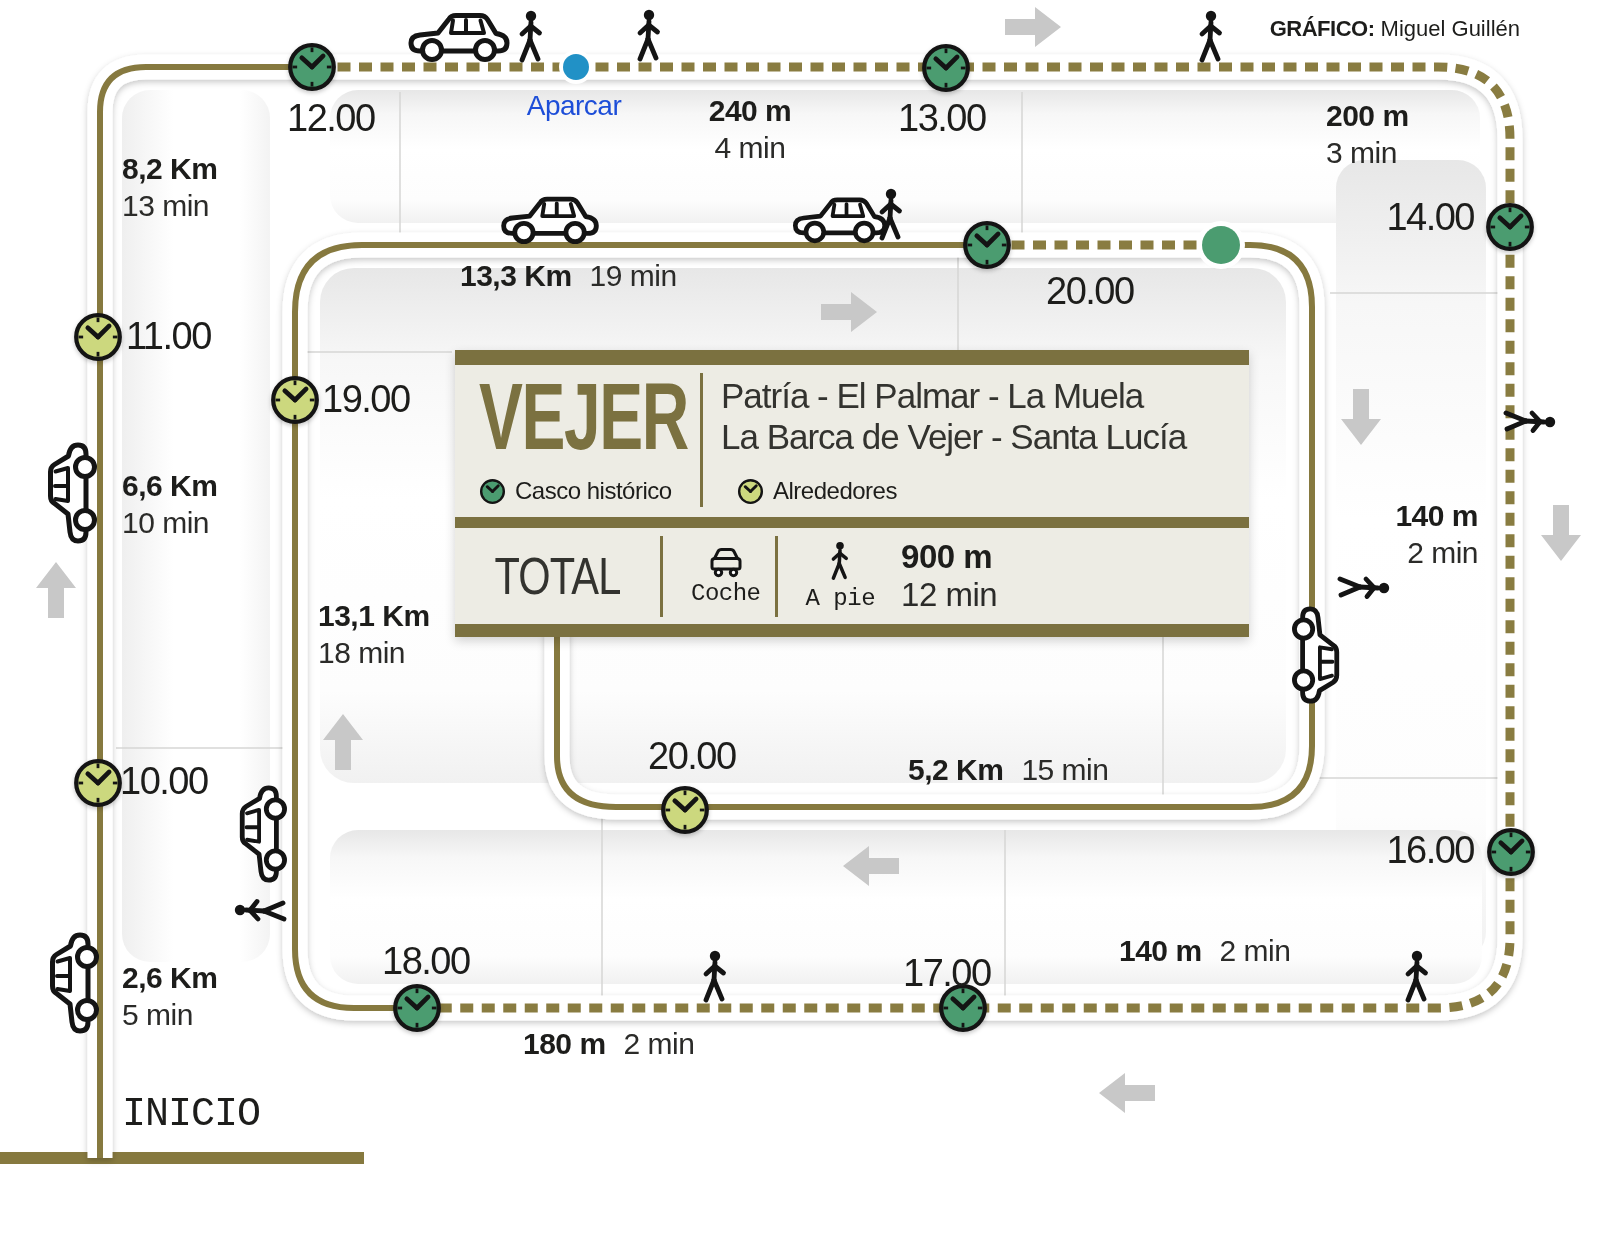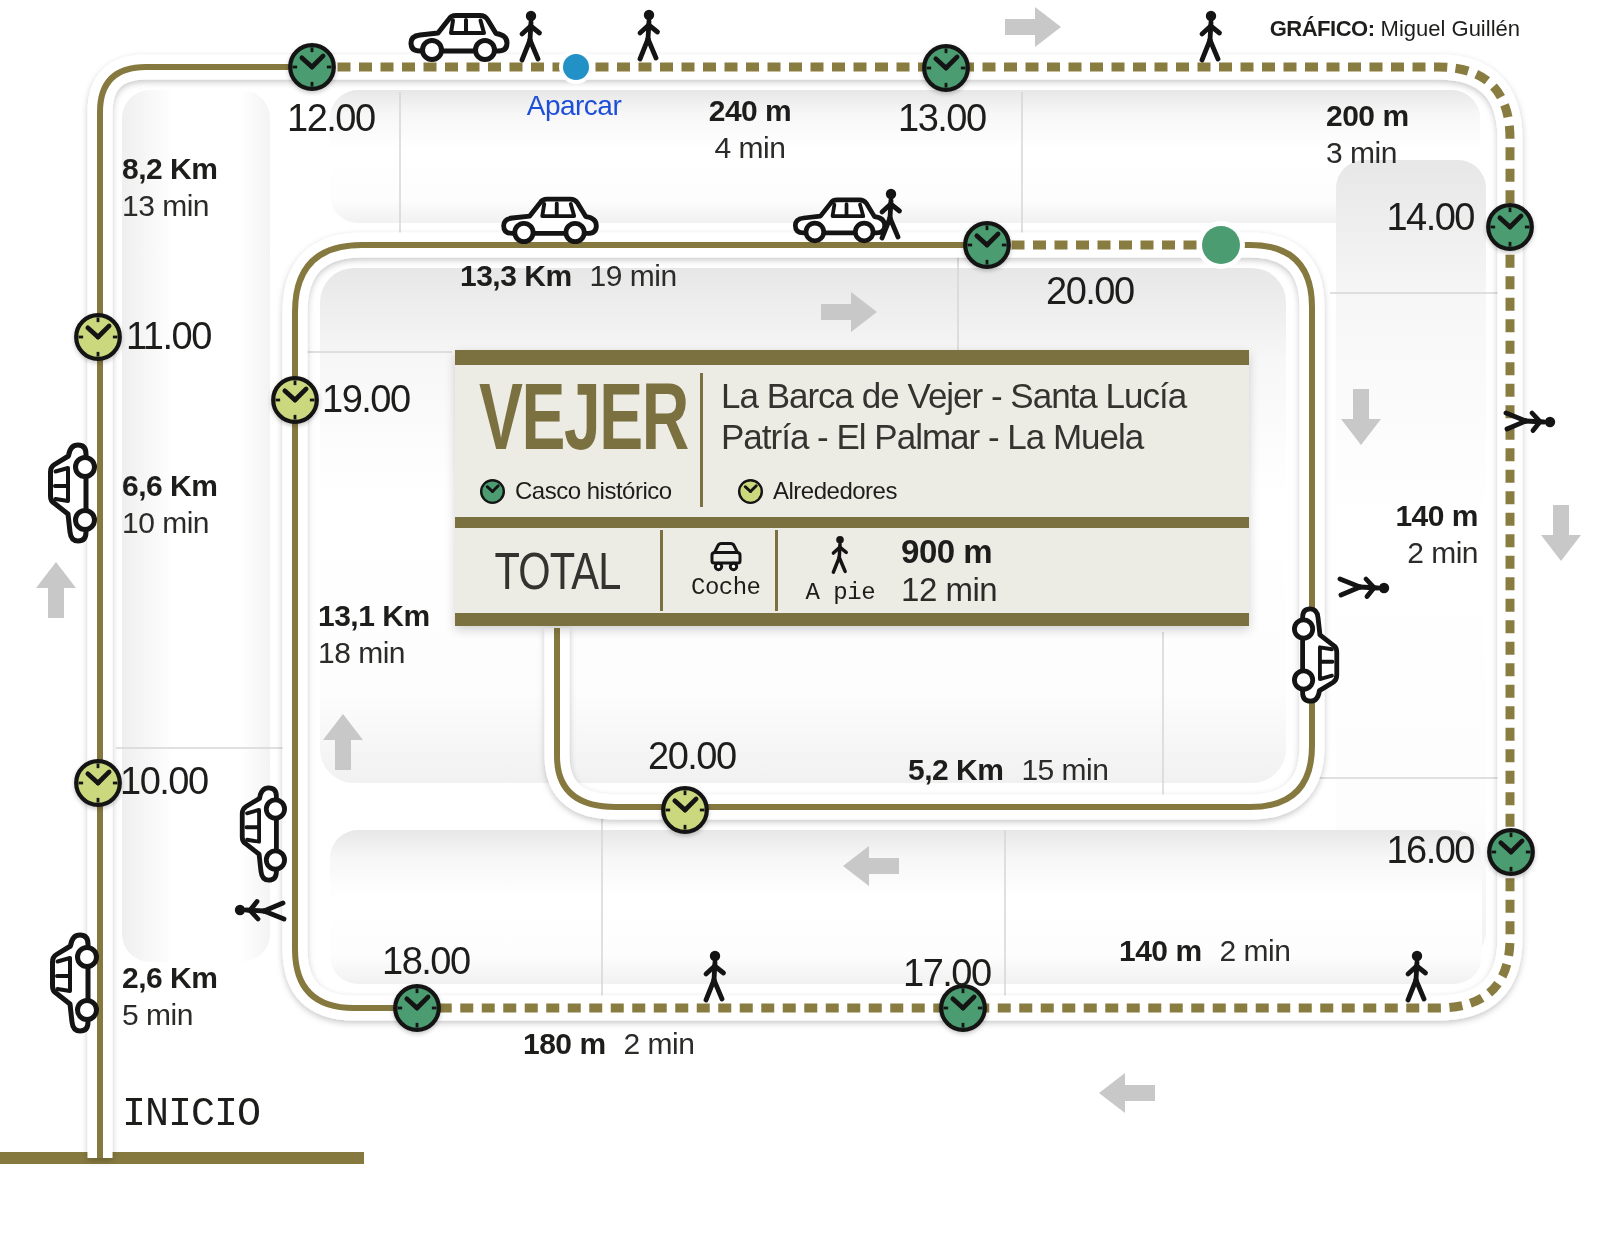--- a/index.html
+++ b/index.html
@@ -40,21 +40,21 @@
   .panel .head{height:152px;background:#edece4;display:flex;}
   .title-col{width:245px;padding:6px 0 0 24px;box-sizing:border-box;position:relative;}
   .vejer-title{font-size:94px;font-weight:700;color:#7b7140;transform:scaleX(0.70);transform-origin:left top;
                letter-spacing:-2px;line-height:0.98;white-space:nowrap;}
   .vdiv{width:3px;background:#7b7140;margin:8px 0 10px 0;}
   .route-col{flex:1;padding:10px 0 0 18px;position:relative;}
   .rline{font-size:35px;letter-spacing:-1px;color:#33332f;line-height:1.18;white-space:nowrap;}
   .legend{position:absolute;bottom:12px;left:24px;display:flex;align-items:center;gap:9px;}
   .route-col .legend{left:34px;}
   .legend .ltext{font-size:24px;letter-spacing:-0.5px;color:#1d1d1b;}
-  .totals{height:85px;background:#edece4;display:flex;align-items:center;}
+  .totals{height:96px;background:#edece4;display:flex;align-items:center;}
   .tot-label{width:205px;text-align:center;font-size:52px;font-weight:400;color:#33332f;
              transform:scaleX(0.8);transform-origin:center;letter-spacing:-1px;}
   .tdiv{width:3px;height:81px;background:#7b7140;}
   .tcell{display:flex;flex-direction:column;align-items:center;justify-content:center;padding:0 14px 0 28px;}
   .tmode{font-size:24px;letter-spacing:-0.5px;color:#1d1d1b;margin-top:2px;font-family:Liberation Mono, monospace;}
   .tnums{display:flex;flex-direction:column;justify-content:center;padding-left:12px;flex:1;}
   .tnums .td{font-size:33px;font-weight:700;letter-spacing:-0.5px;}
   .tnums .tt{font-size:33px;font-weight:400;color:#2b2b29;letter-spacing:-0.5px;}
 </style>
 </head>
@@ -591,22 +591,22 @@
                   <path d="M28 28 L17 18"></path>
                   <path d="M28 28 L40 16"></path>
                 </g>
               </svg>
             </span>
           <span class="ltext">Casco histórico</span>
         </div>
       </div>
       <div class="vdiv"></div>
       <div class="route-col">
+        <div class="rline">Patría - El Palmar - La Muela</div>
         <div class="rline">La Barca de Vejer - Santa Lucía</div>
-        <div class="rline">Patría - El Palmar - La Muela</div>
         <div class="legend">
           <span class="lclock">
               <svg width="27" height="27" viewBox="0 0 56 56">
                 <circle cx="28" cy="28" r="23.5" fill="#ccd87e" stroke="#141414" stroke-width="5"></circle>
                 <g stroke="#141414" stroke-width="6" stroke-linecap="round" fill="none">
                   <path d="M28 28 L17 18"></path>
                   <path d="M28 28 L40 16"></path>
                 </g>
               </svg>
             </span>

